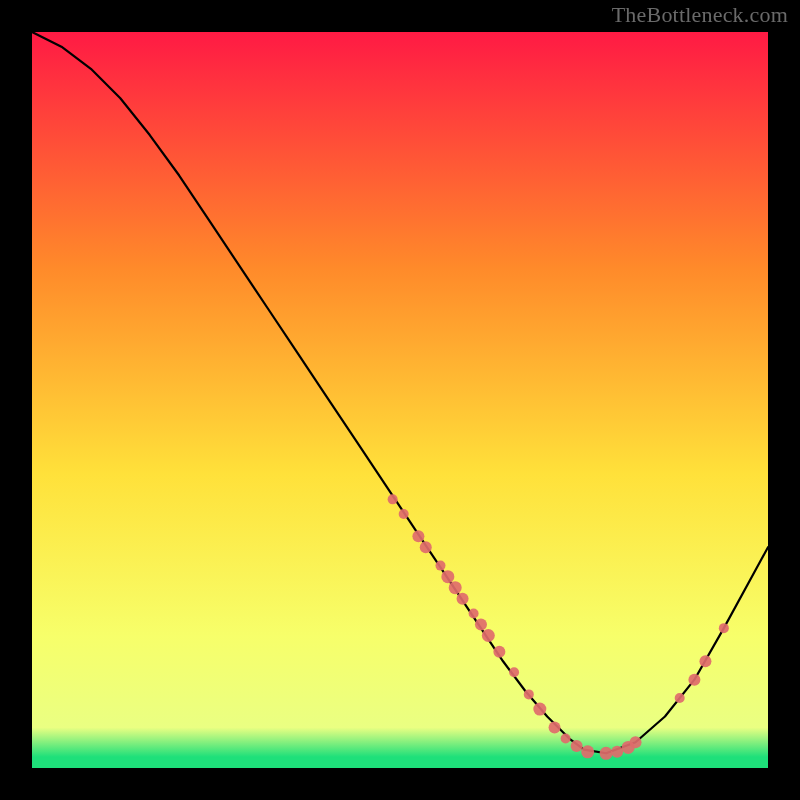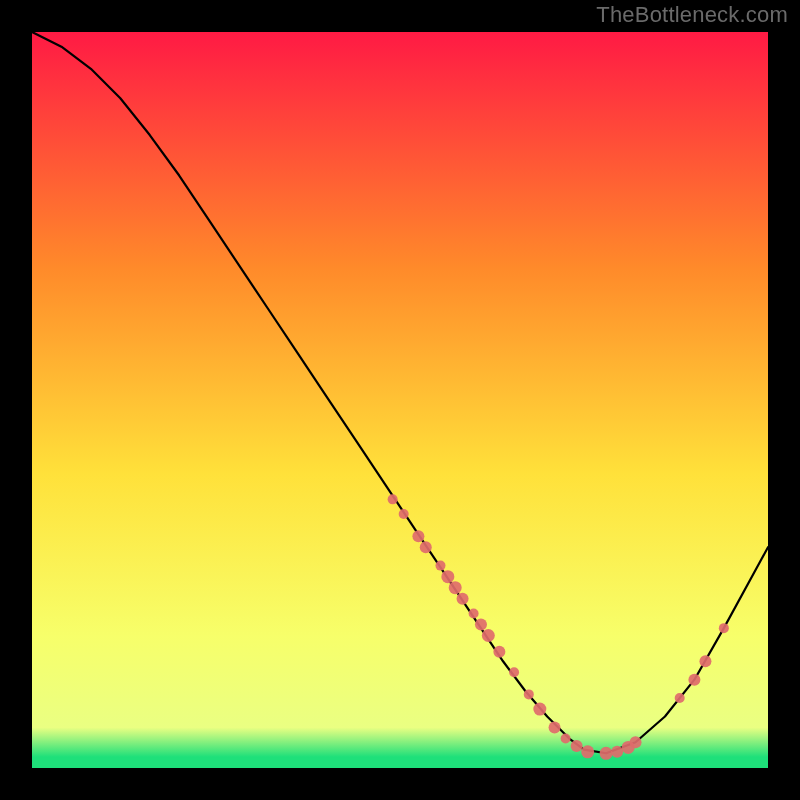--- a/index.html
+++ b/index.html
@@ -7,21 +7,21 @@
   .frame {
     position: relative;
     width: 800px;
     height: 800px;
     background: #000;
   }
   .watermark {
     position: absolute;
     top: 2px;
     right: 12px;
-    font-family: Liberation Sans, sans-serif;
+    font-family: Liberation Serif, serif;
     font-size: 22px;
     font-weight: 500;
     color: #6a6a6a;
     letter-spacing: 0.2px;
   }
   .plot-area {
     position: absolute;
     left: 32px;
     top: 32px;
     width: 736px;

